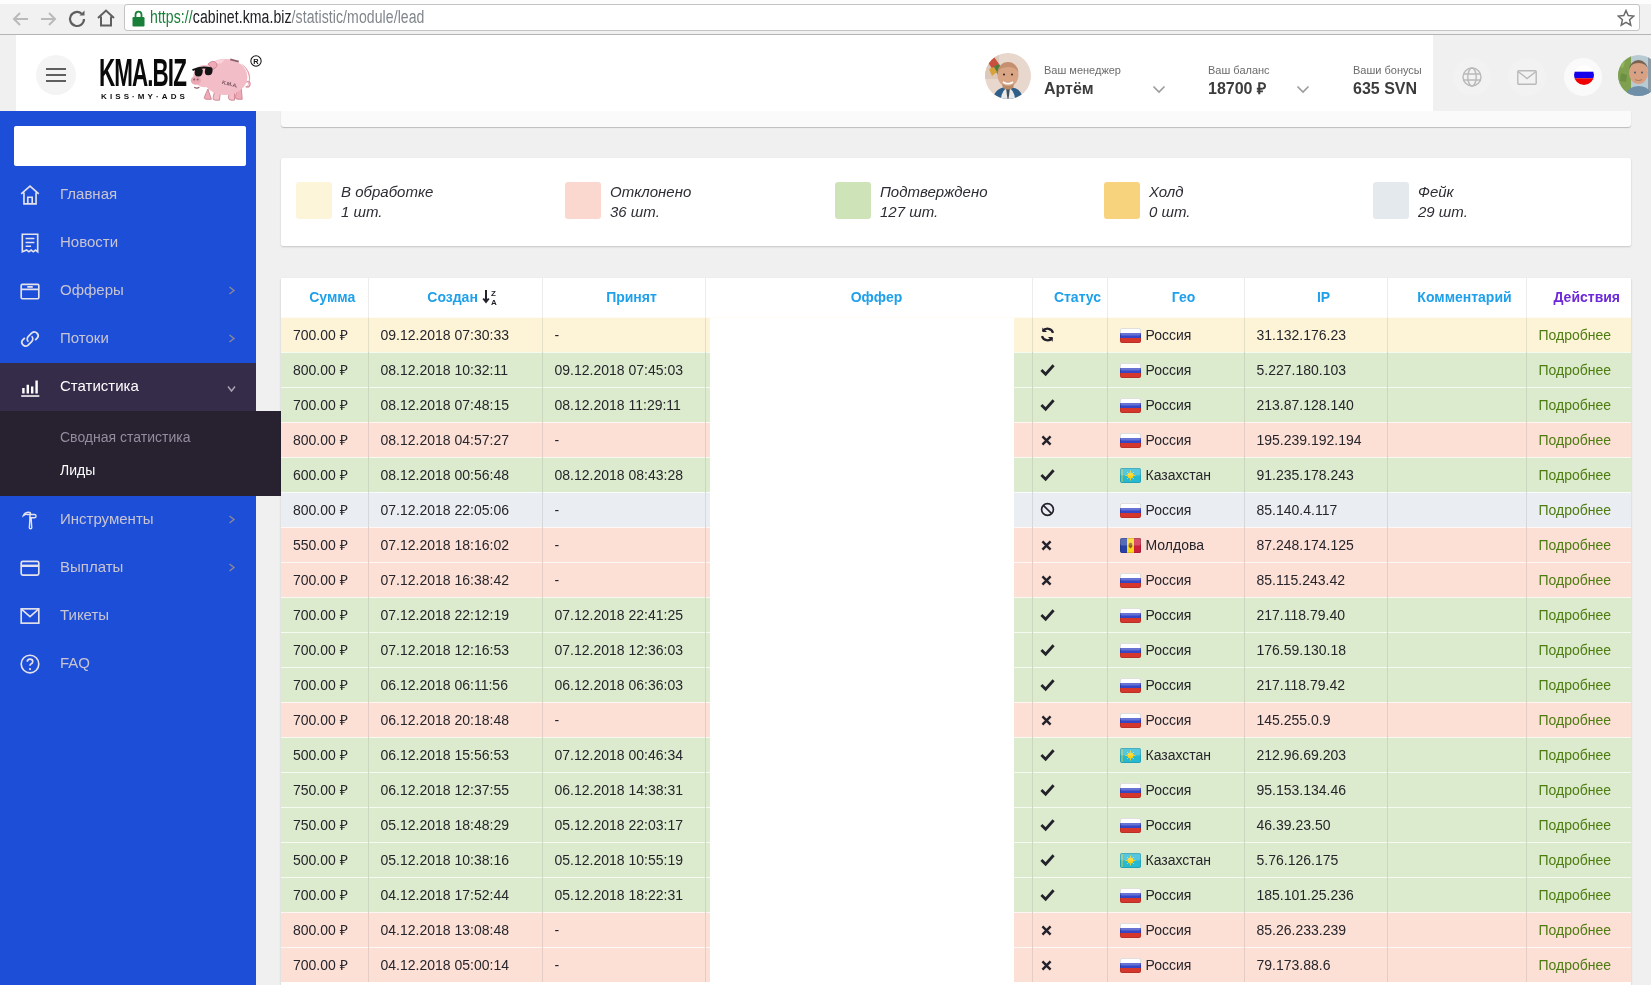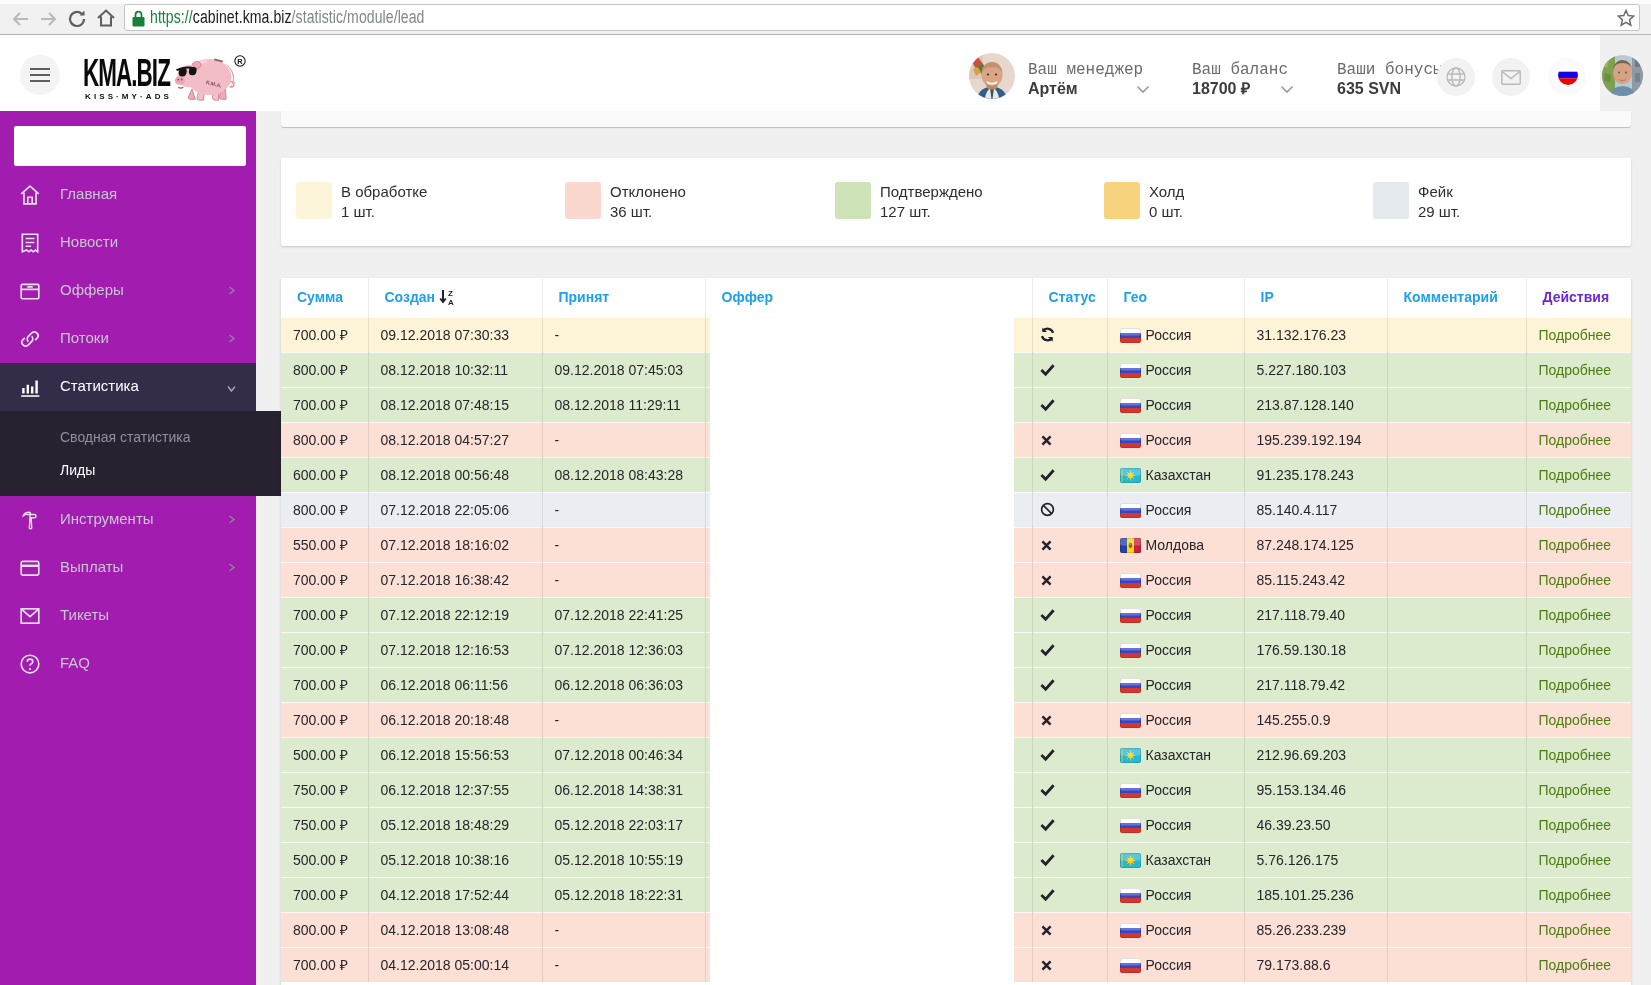--- a/index.html
+++ b/index.html
@@ -10,55 +10,55 @@
 
 #chrome { position:absolute; left:0; top:0; width:1651px; height:35px;
   background:linear-gradient(#fdfdfd 0 4px, #f1f1f1 4px 100%); border-bottom:1px solid #b4b4b4; }
 #urlbar { position:absolute; left:124px; top:4px; width:1516px; height:27px; background:#fff;
   border:1px solid #c4c4c4; border-radius:3px; }
 #urltext { position:absolute; left:150px; top:6px; font-size:19px; color:#202124; letter-spacing:0.1px; transform:scale(0.74,0.93); transform-origin:0 50%; }
 #urltext .grn { color:#188038; }
 #urltext .gry { color:#80868b; }
 
 
-#apphead { position:absolute; left:0; top:35px; width:1600px; height:76px; background:#fff; }
+#apphead { position:absolute; left:16px; top:35px; width:1417px; height:76px; background:#fff; }
 #hamb { position:absolute; left:20px; top:20px; width:40px; height:40px; border-radius:50%; background:#f4f4f4; }
 #hamb i { position:absolute; left:10px; width:20px; height:2px; background:#5f5f5f; }
 .logoKMA { position:absolute; left:83px; top:15px; font-weight:900; font-size:36px; letter-spacing:-1.5px; color:#0a0a0a;
   transform:scale(0.623,1.08); transform-origin:0 0; }
 .logoSub { position:absolute; left:85px; top:57px; font-size:8px; font-weight:bold; letter-spacing:3.1px; color:#111; }
-.hlabel { font-size:16px; color:#6b6b6b; line-height:18px;font-family:Liberation Mono, monospace; }
+.hlabel { font-size:11px; color:#6b6b6b; line-height:18px; }
 .hvalue { font-size:16px; color:#3c3c3c; font-weight:bold; line-height:20px; }
 .circle-ico { position:absolute; width:38px; height:38px; border-radius:50%; background:#f2f2f2; top:23px; }
 
 
-#sidebar { position:absolute; left:0; top:111px; width:256px; height:874px; background:#a21caf; }
+#sidebar { position:absolute; left:0; top:111px; width:256px; height:874px; background:#1d4ed8; }
 #search { position:absolute; left:14px; top:15px; width:232px; height:40px; background:#fff; border-radius:2px; }
 .mitem { position:absolute; left:0; width:256px; height:48px; }
 .mitem .lbl { position:absolute; left:60px; top:14px; font-size:15px; color:#c9c5d3; }
 .mitem.active { background:#352c4a; }
 .mitem.active .lbl { color:#fff; }
 .micon { position:absolute; left:19px; top:13px; width:22px; height:22px; }
 .chev { position:absolute; right:20px; top:19px; width:9px; height:9px; }
 #submenu { position:absolute; left:0; top:300px; width:297px; height:85px; background:#272130; }
 .smitem1 { position:absolute; left:60px; top:18px; font-size:14px; color:#938d9f; }
 .smitem2 { position:absolute; left:60px; top:51px; font-size:14px; color:#fdfdfd; }
 
 
 #topcard { position:absolute; left:281px; top:111px; width:1350px; height:16px; background:#fafafa;
   border-radius:0 0 3px 3px; box-shadow:0 1px 1px rgba(0,0,0,0.22); }
 #legend { position:absolute; left:281px; top:158px; width:1350px; height:88px; background:#fff;
   border-radius:2px; box-shadow:0 1px 2px rgba(0,0,0,0.18); }
 .sw { position:absolute; top:24px; width:36px; height:37px; border-radius:3px; }
-.lgt { position:absolute; top:24px; font-size:15px; color:#2e2d35; line-height:20px; }
+.lgt { position:absolute; top:24px; font-size:15px; color:#2e2d35; line-height:20px;font-style:italic; }
 
 #tablecard { position:absolute; left:281px; top:278px; width:1350px; height:707px; background:#fff;
   box-shadow:0 1px 2px rgba(0,0,0,0.18); }
 table { border-collapse:collapse; table-layout:fixed; width:1350px; }
-th { height:39px; text-align:left; vertical-align:middle; font-size:14px; font-weight:bold; color:#1fa0ea;
+th { height:39px; text-align:center; vertical-align:middle; font-size:14px; font-weight:bold; color:#1fa0ea;
   padding:0 0 0 16px; background:#fff; border-right:1px solid #ececec; }
 th.last { color:#6d28d9; border-right:none; }
 td { height:35px; vertical-align:middle; font-size:14px; color:#26252c; padding:0 0 0 12px;
   border-right:1px solid rgba(130,130,130,0.18); border-top:1px solid rgba(255,255,255,0.75); }
 td:last-child { border-right:none; }
 tr.w td { background:#fdf4d8; }
 tr.g td { background:#dcebcd; }
 tr.r td { background:#fcdfd5; }
 tr.f td { background:#eaedf1; }
 td.act { color:#4d7c0f; }

